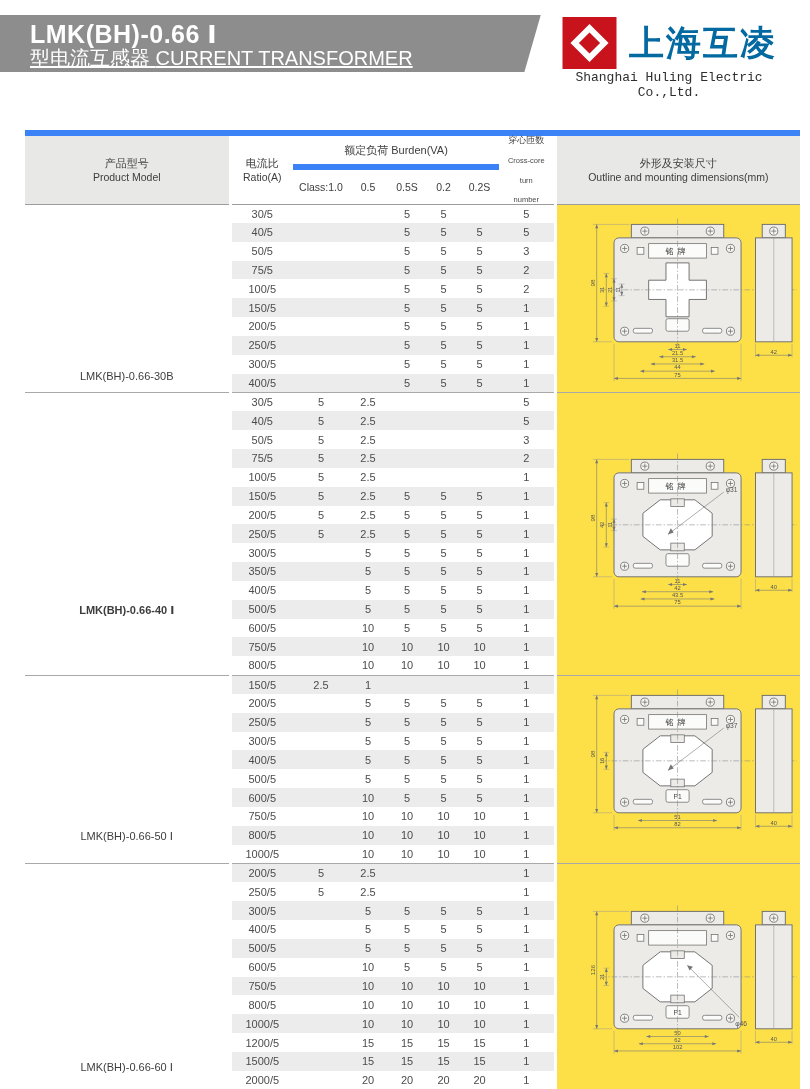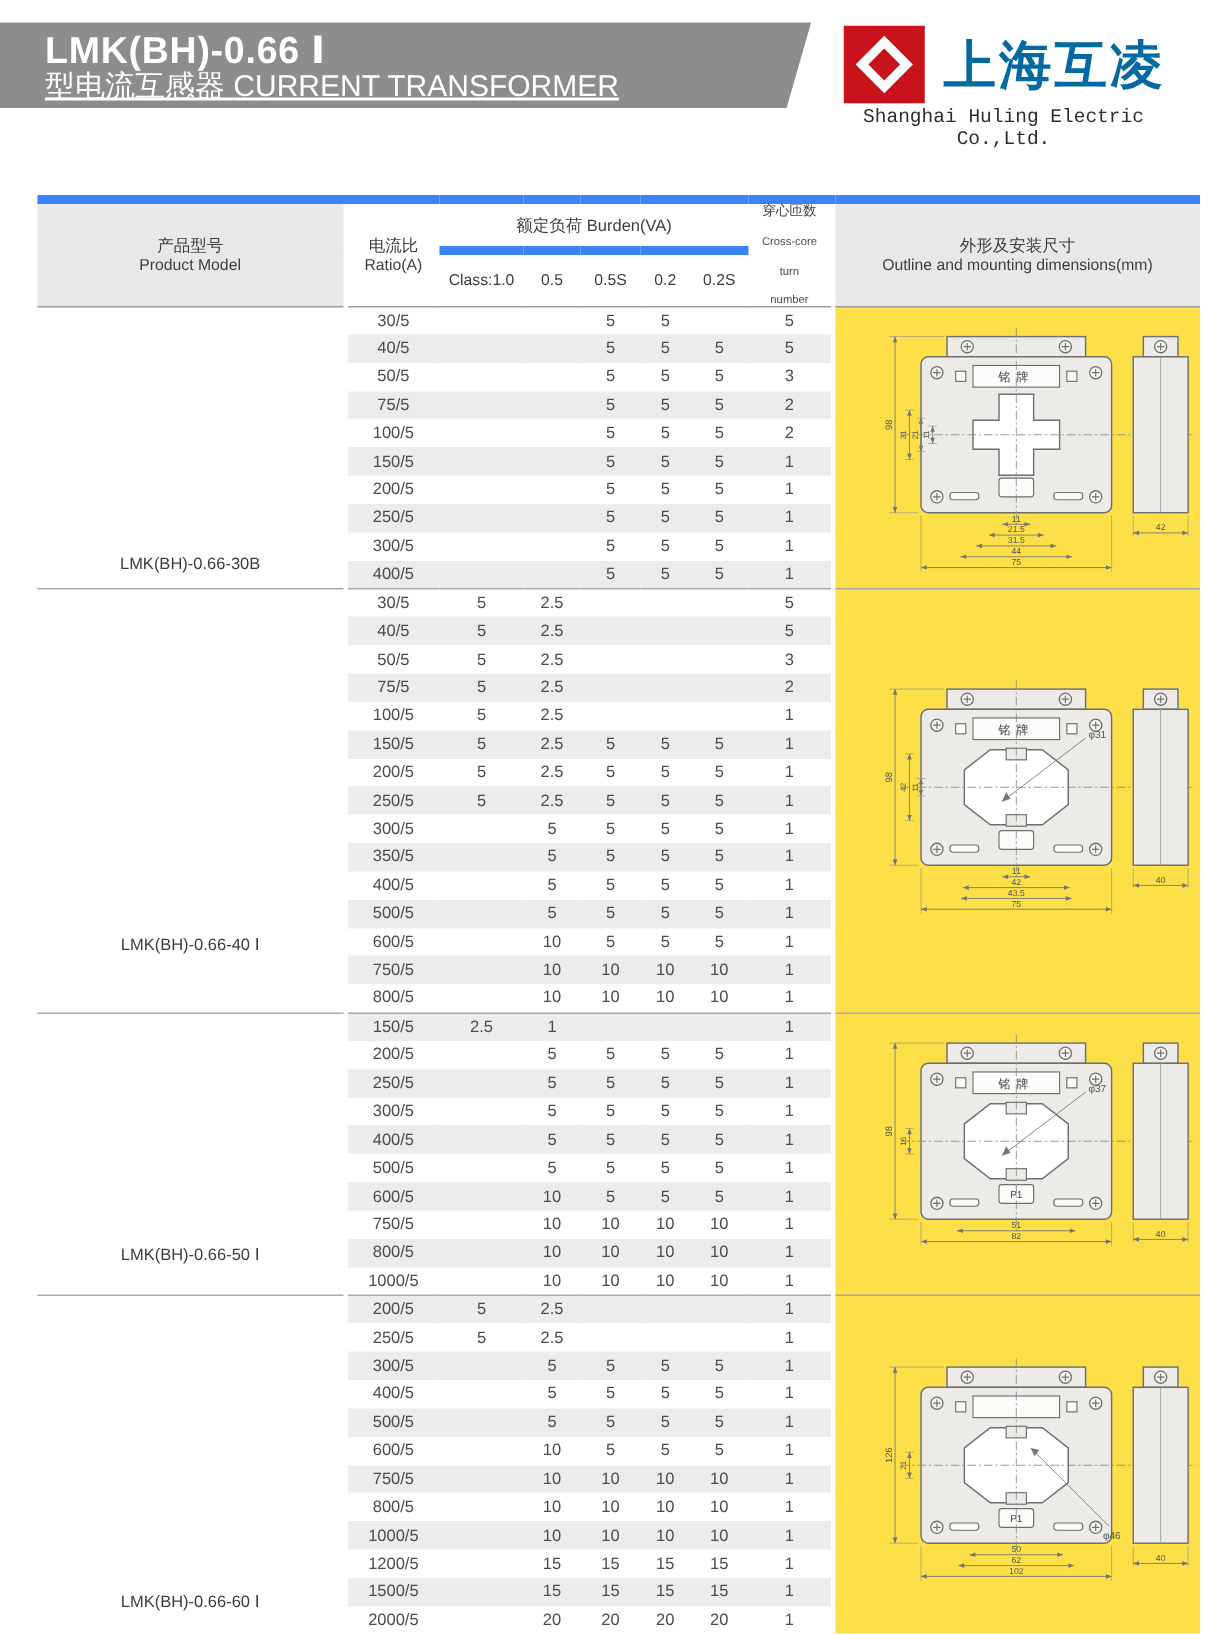--- a/index.html
+++ b/index.html
@@ -295,21 +295,21 @@
       <tr class="alt">
         <td class="zb">400/5</td>
         <td class="zb"></td>
         <td class="zb"></td>
         <td class="zb">5</td>
         <td class="zb">5</td>
         <td class="zb">5</td>
         <td class="zb tc">1</td>
       </tr>
       <tr class="gstart">
-        <td class="model-cell" rowspan="15" style="padding-bottom: 39px;">LMK(BH)-0.66-40 Ⅰ</td>
+        <td class="model-cell" rowspan="15" style="padding-bottom: 58px; font-weight: bold;">LMK(BH)-0.66-40 Ⅰ</td>
         <td class="zb">30/5</td>
         <td class="zb">5</td>
         <td class="zb">2.5</td>
         <td class="zb"></td>
         <td class="zb"></td>
         <td class="zb"></td>
         <td class="zb tc">5</td>
         <td class="outline-cell" rowspan="15">
           <svg viewBox="0 0 250 186" class="diag">
             <rect x="76" y="16" width="96" height="14" class="part"></rect>

